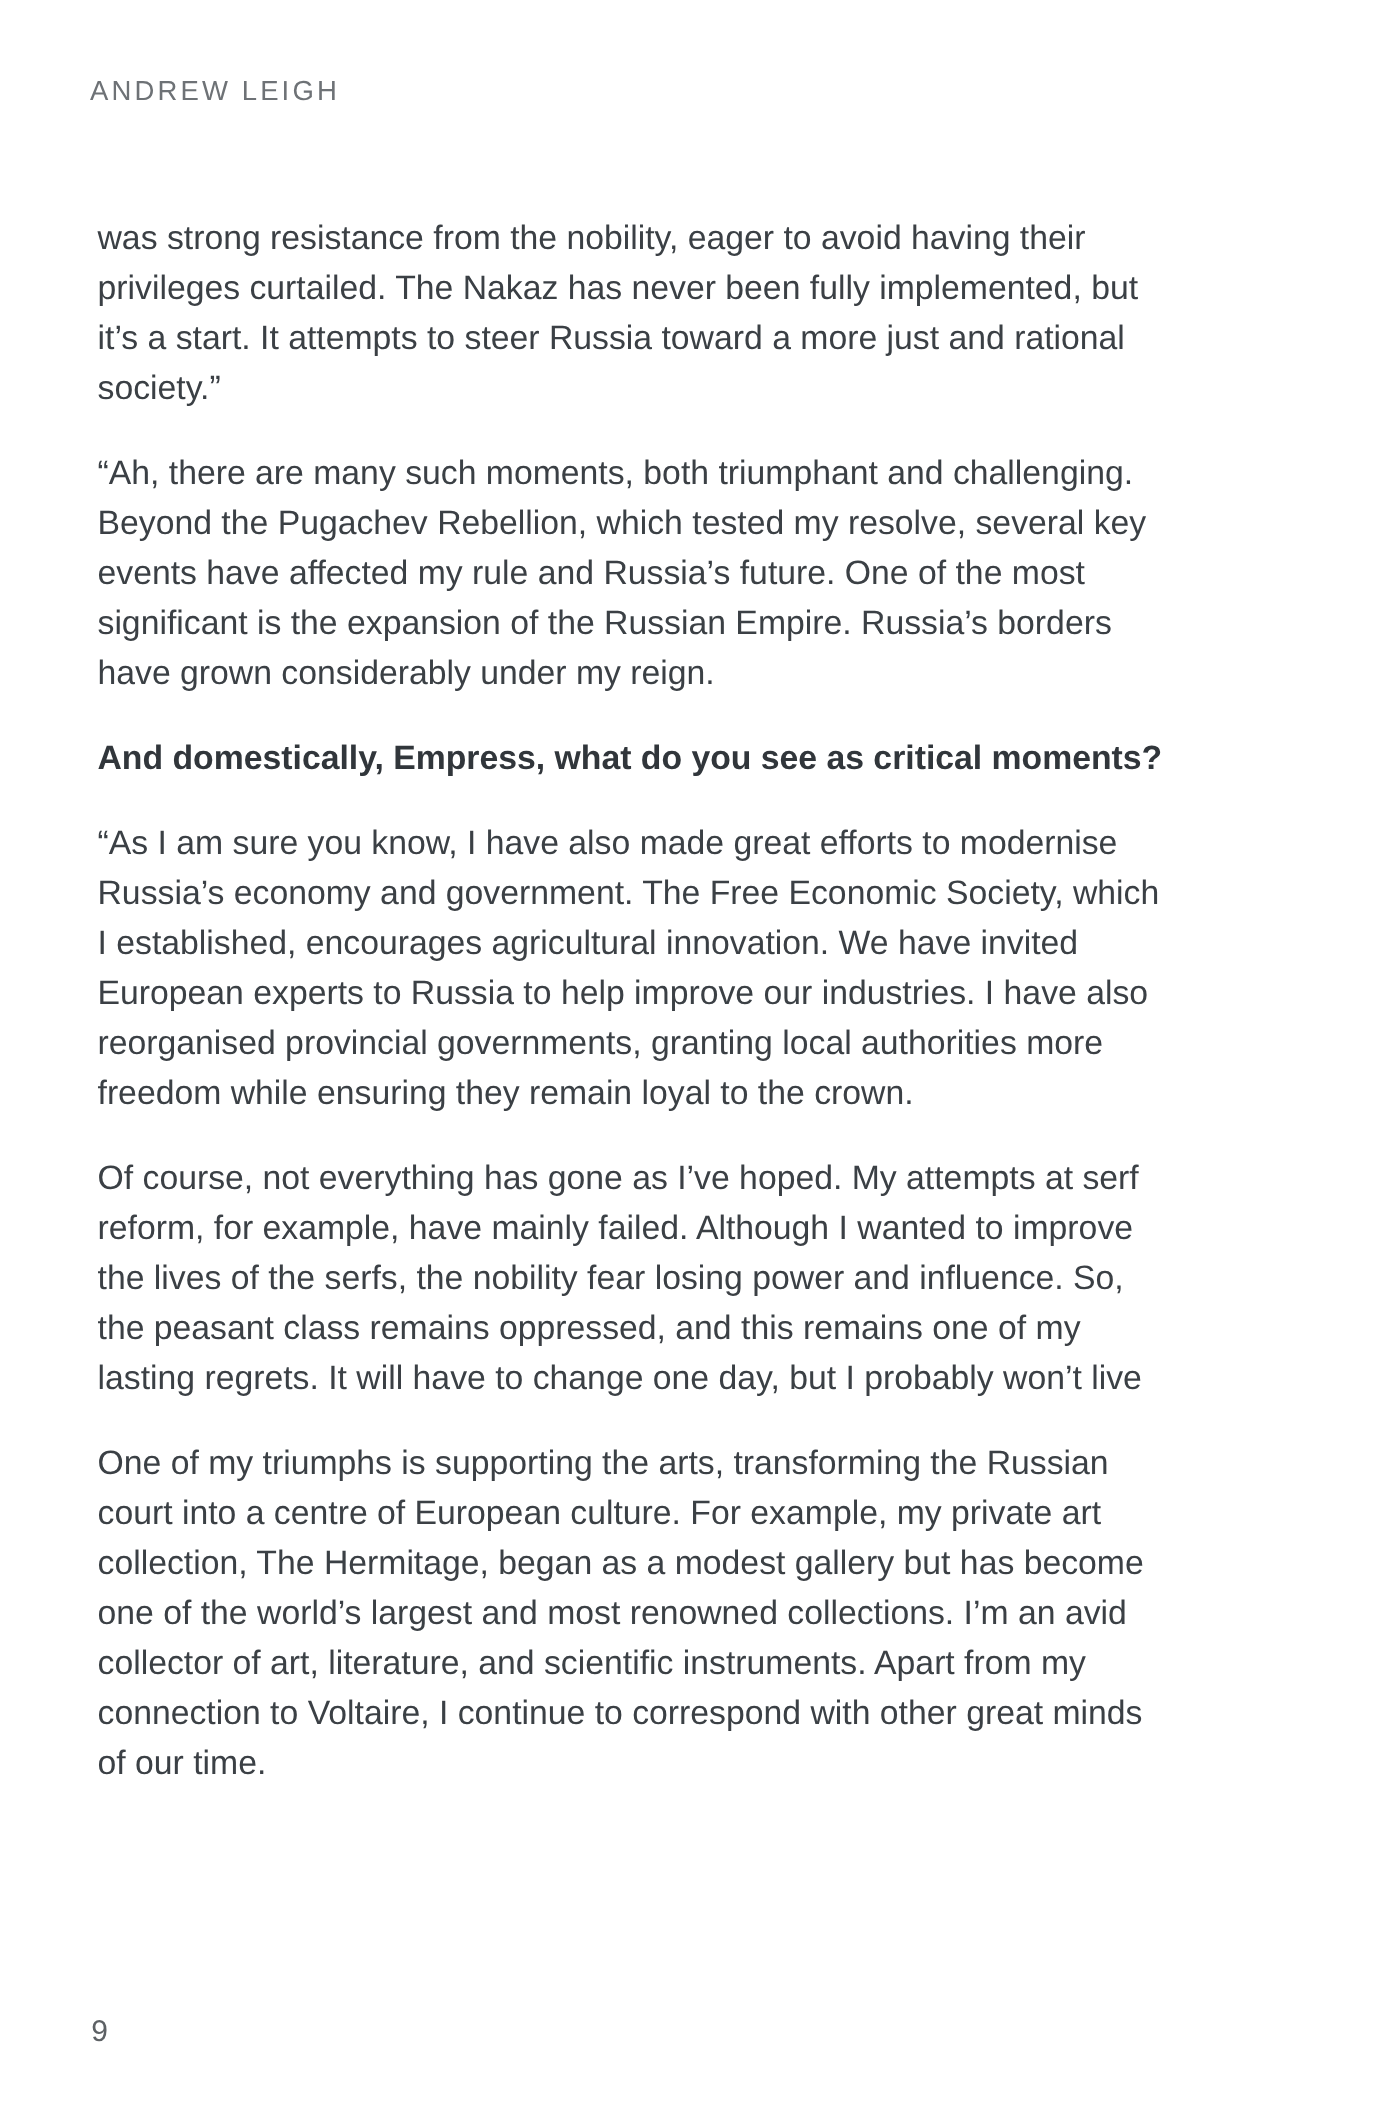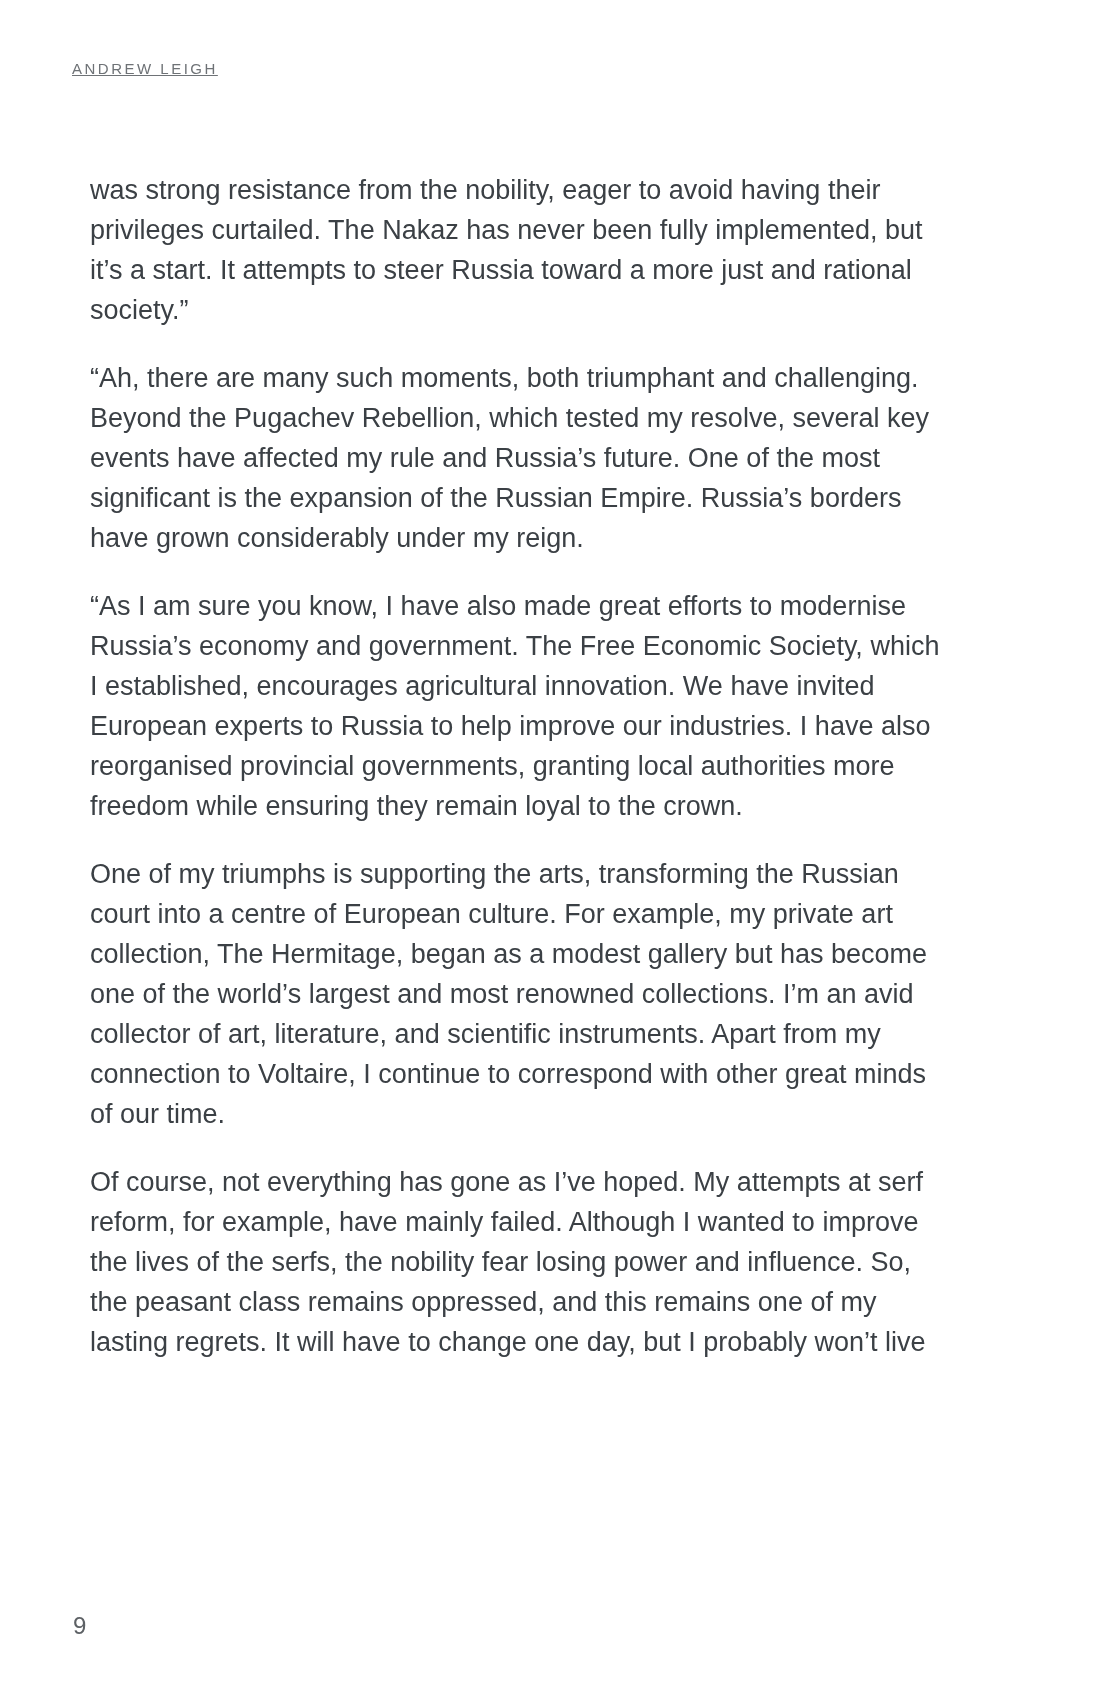--- a/index.html
+++ b/index.html
@@ -13,38 +13,37 @@
   }
   .page {
     position: absolute;
     inset: 0;
     background: #ffffff;
   }
   .running-header {
     position: absolute;
     top: 60px;
     left: 72px;
-    font-size: 15px;
+    font-size: 22px;
     letter-spacing: 2.5px;
     color: #6e7276;
     font-weight: 400;
-    text-decoration: underline;
   }
   .content {
     position: absolute;
     top: 170px;
     left: 74px;
     width: 930px;
     color: #3b4045;
     font-size: 27px;
     line-height: 40px;
   }
   .content p {
     white-space: pre-line;
-    margin: 0 0 28px 16px;
+    margin: 0 0 28px 4px;
   }
   .content p.question {
     font-weight: 700;
     color: #31363b;
   }
   .page-number {
     position: absolute;
     left: 73px;
     top: 1612px;
     font-size: 24px;
@@ -61,35 +60,36 @@
   <div class="content">
     <p class="body">was strong resistance from the nobility, eager to avoid having their
 privileges curtailed. The Nakaz has never been fully implemented, but
 it’s a start. It attempts to steer Russia toward a more just and rational
 society.”</p>
     <p class="body">“Ah, there are many such moments, both triumphant and challenging.
 Beyond the Pugachev Rebellion, which tested my resolve, several key
 events have affected my rule and Russia’s future. One of the most
 significant is the expansion of the Russian Empire. Russia’s borders
 have grown considerably under my reign.</p>
+    <p class="question">And domestically, Empress, what do you see as critical moments?</p>
     <p class="body">“As I am sure you know, I have also made great efforts to modernise
 Russia’s economy and government. The Free Economic Society, which
 I established, encourages agricultural innovation. We have invited
 European experts to Russia to help improve our industries. I have also
 reorganised provincial governments, granting local authorities more
 freedom while ensuring they remain loyal to the crown.</p>
+    <p class="body">Of course, not everything has gone as I’ve hoped. My attempts at serf
+reform, for example, have mainly failed. Although I wanted to improve
+the lives of the serfs, the nobility fear losing power and influence. So,
+the peasant class remains oppressed, and this remains one of my
+lasting regrets. It will have to change one day, but I probably won’t live</p>
     <p class="body">One of my triumphs is supporting the arts, transforming the Russian
 court into a centre of European culture. For example, my private art
 collection, The Hermitage, began as a modest gallery but has become
 one of the world’s largest and most renowned collections. I’m an avid
 collector of art, literature, and scientific instruments. Apart from my
 connection to Voltaire, I continue to correspond with other great minds
 of our time.</p>
-    <p class="body">Of course, not everything has gone as I’ve hoped. My attempts at serf
-reform, for example, have mainly failed. Although I wanted to improve
-the lives of the serfs, the nobility fear losing power and influence. So,
-the peasant class remains oppressed, and this remains one of my
-lasting regrets. It will have to change one day, but I probably won’t live</p>
   </div>
 
   <div class="page-number">9</div>
 
 </div>
 
 </body></html>

